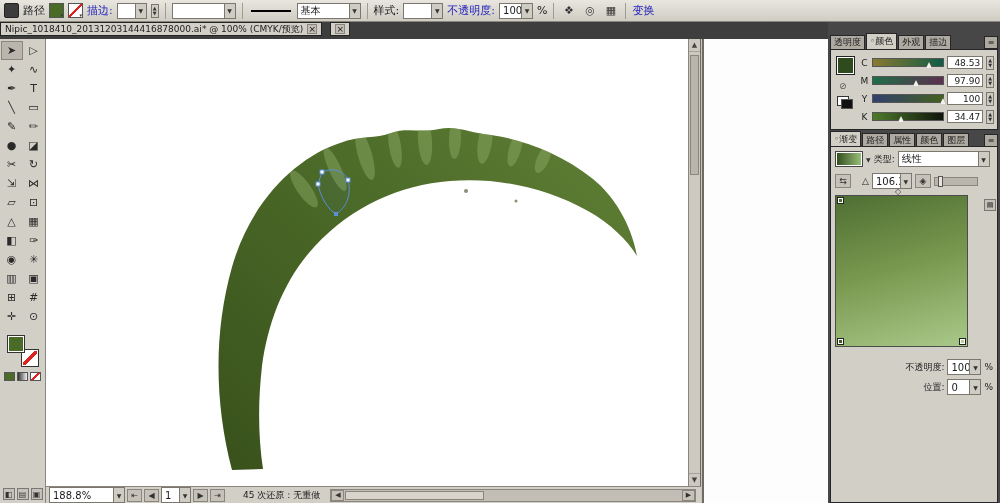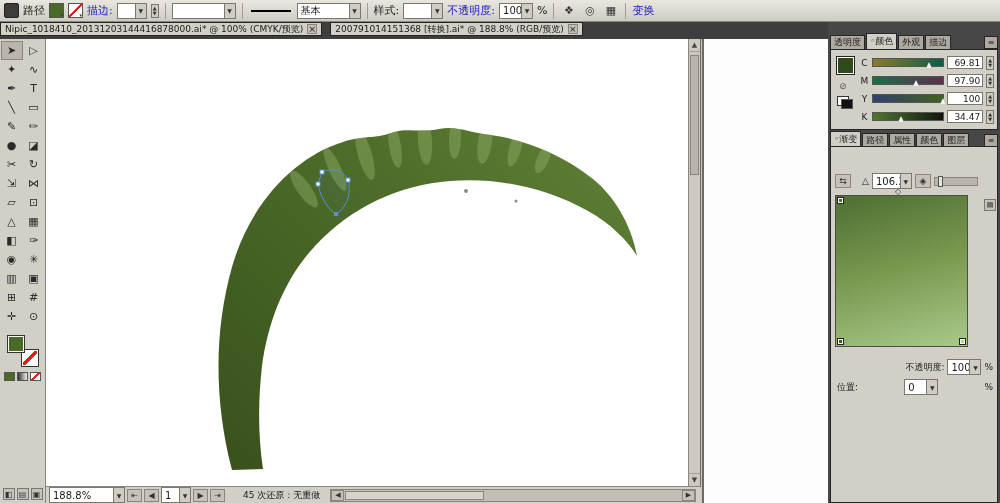--- a/index.html
+++ b/index.html
@@ -107,21 +107,21 @@
   .big-grad{position:absolute;left:4px;top:48px;width:133px;height:152px;border:1px solid #4c4c4c;
     background:linear-gradient(165deg,var(--gradient-start,#4e6f33) 0%,#79984f 48%,var(--gradient-end,#a9c98a) 100%)}
   .stop-sq{position:absolute;width:7px;height:7px;border:1px solid #222;box-shadow:inset 0 0 0 1px #fff}
   .stop-dark{left:1px;bottom:1px;background:#3f5a23}
   .stop-light{right:1px;bottom:1px;background:#b6d493}
   .stop-top{left:1px;top:1px;background:#4e6f33}
   .grad-diamond{position:absolute;top:40px;left:64px;font-size:8px;color:#444}
   .grad-side-ic{position:absolute;right:1px;top:52px;width:12px;height:12px;border:1px solid #777;
     background:#c6c2ba;font-size:7px;display:flex;align-items:center;justify-content:center}
   .oprow{top:212px;left:6px;right:4px;justify-content:flex-end}
-  .locrow{top:232px;left:6px;right:4px;justify-content:space-between}
+  .locrow{top:232px;left:6px;right:4px;justify-content:flex-end}
   
   .status-bar{left:46px;top:486px;width:655px;height:17px;background:#d2cfc7;border-top:1px solid #8a867e;
     display:flex;align-items:center;gap:2px;padding:0 3px;font-size:9px}
   .sb-btn{width:15px;height:13px;border:1px solid #8a867e;background:#c6c2ba;font-size:8px;
     display:flex;align-items:center;justify-content:center;color:#333}
   .sb-msg{margin-left:16px;white-space:nowrap}
   .hs-track{flex:1;height:13px;border:1px solid #8a867e;background:#c2beb6;position:relative;margin:0 2px 0 8px}
   .hs-thumb{position:absolute;left:14px;top:1px;bottom:1px;width:38%;background:#d8d4cc;border:1px solid #8a867e}
   .hs-arrow{position:absolute;top:0;bottom:0;width:13px;background:#c6c2ba;border:1px solid #8a867e;
     font-size:7px;display:flex;align-items:center;justify-content:center;color:#333}
@@ -178,21 +178,20 @@
   <span class="cb-sep"></span>
   <span class="cb-link">变换</span>
 </div>
 
 <div class="doc-tabbar abs">
   <div class="dtab">
     <span class="dtab-title">Nipic_1018410_20131203144416878000.ai* @ 100% (CMYK/预览)</span>
     <span class="dtab-close">×</span>
   </div>
   <div class="dtab">
-    <span class="dtab-title">200791014151368 [转换].ai* @ 188.8% (RGB/预览)</span>
     <span class="dtab-close">×</span>
   </div>
 </div>
 
 <div class="tool-panel abs">
   <div class="tools">
     <div class="tool sel">➤</div>
       <div class="tool">▷</div>
       <div class="tool">✦</div>
       <div class="tool">∿</div>
@@ -297,21 +296,21 @@
       <span class="big-cswatch"></span>
       <span class="none-ic">⊘</span>
       <span class="bw-sw"></span>
     </div>
     <div class="crows">
       <div class="cmyk-row">
         <span class="cmyk-label">C</span>
         <span class="ramp ramp-c">
             <span class="marker" style="left: calc(80.31% - 3px);"></span>
           </span>
-        <span class="valbox">69.81</span>
+        <span class="valbox">48.53</span>
         <span class="spin2">
             <span>▲</span>
             <span>▼</span>
           </span>
       </div>
       <div class="cmyk-row">
         <span class="cmyk-label">M</span>
         <span class="ramp ramp-m">
             <span class="marker" style="left: calc(61.75% - 3px);"></span>
           </span>
@@ -349,20 +348,29 @@
   <div class="dock-tabs tabs2">
     <span class="ptab active">渐变</span>
     <span class="ptab">路径</span>
     <span class="ptab">属性</span>
     <span class="ptab">颜色</span>
     <span class="ptab">图层</span>
     <span class="ptab-menu">≡</span>
   </div>
 
   <div class="panel-body grad-panel">
+    <div class="grow" style="top:4px;left:4px;right:4px">
+      <span class="grad-chip"></span>
+      <span class="chip-arrow">▼</span>
+      <span class="glabel">类型:</span>
+      <span class="combo w92">
+          <span class="cval">线性</span>
+          <span class="arrow">▼</span>
+        </span>
+    </div>
     <div class="grow" style="top:26px;left:4px;right:4px">
       <span class="gicon">⇆</span>
       <span class="glabel" style="margin-left:8px">△</span>
       <span class="combo w40">
           <span class="cval">106.3</span>
           <span class="arrow">▼</span>
         </span>
       <span class="gicon">◈</span>
       <span class="mini-track">
           <span class="mini-thumb"></span>

